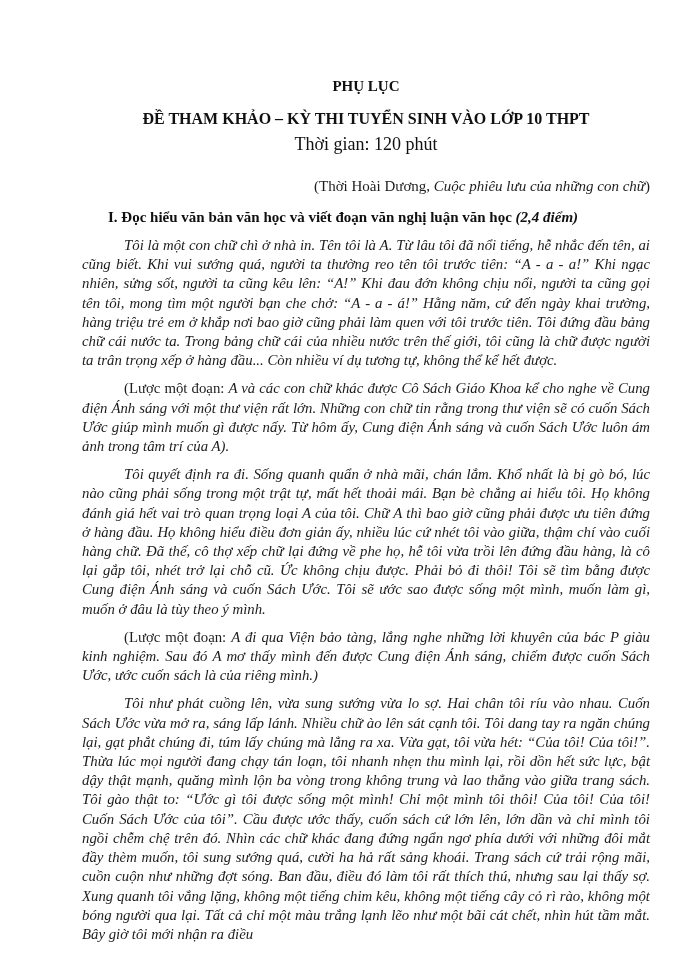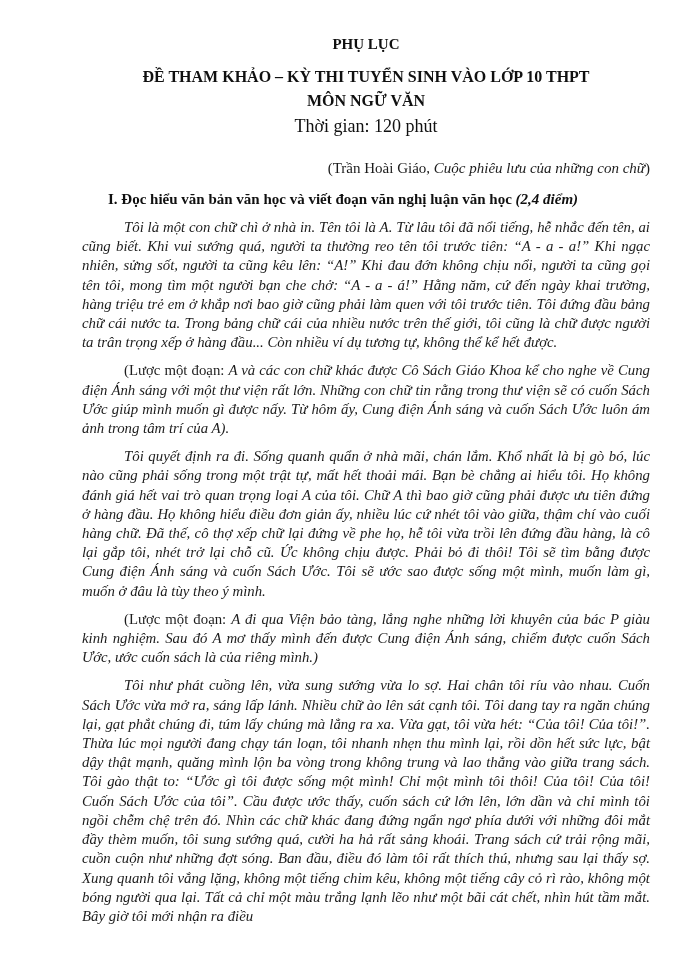--- a/index.html
+++ b/index.html
@@ -2,21 +2,21 @@
 <html lang="vi"><head>
 <meta charset="utf-8">
 <style>
   html, body { margin: 0; padding: 0; background: #ffffff; }
   .page {
     position: relative;
     width: 700px;
     height: 955px;
     box-sizing: border-box;
     background: #ffffff;
-    padding: 36px 50px 0 82px;
+    padding: 78px 50px 0 82px;
     font-family: "Liberation Serif", "DejaVu Serif", serif;
     color: #1c1c1c;
     overflow: hidden;
   }
   .center { text-align: center; }
   .appendix {
     font-weight: bold;
     font-size: 15px;
     color: #101010;
     margin: 0 0 15px 0;
@@ -84,28 +84,27 @@
 </style>
 </head>
 <body>
 
 <div class="page">
 
   <div class="appendix center">PHỤ LỤC</div>
 
   <div class="exam-title center">ĐỀ THAM KHẢO – KỲ THI TUYỂN SINH VÀO LỚP 10 THPT</div>
 
-  <div class="subject center">MÔN NGỮ VĂN</div>
 
   <div class="duration center">Thời gian: 120 phút</div>
 
 
 
   <p class="attribution">
-    <span>(Trần Hoài Giáo, </span><span class="work">Cuộc phiêu lưu của những con chữ</span><span>)</span>
+    <span>(Thời Hoài Dương, </span><span class="work">Cuộc phiêu lưu của những con chữ</span><span>)</span>
   </p>
 
   <p class="section-heading">
     <span>I. Đọc hiểu văn bản văn học và viết đoạn văn nghị luận văn học </span><span class="points">(2,4 điểm)</span>
   </p>
 
   <div class="passage">
     <p class="story"><span>Tôi là một con chữ chì ở nhà in. Tên tôi là A. Từ lâu tôi đã nổi tiếng, hễ nhắc đến tên, ai cũng biết. Khi vui sướng quá, người ta thường reo tên tôi trước tiên: “A - a - a!” Khi ngạc nhiên, sửng sốt, người ta cũng kêu lên: “A!” Khi đau đớn không chịu nổi, người ta cũng gọi tên tôi, mong tìm một người bạn che chở: “A - a - á!” Hằng năm, cứ đến ngày khai trường, hàng triệu trẻ em ở khắp nơi bao giờ cũng phải làm quen với tôi trước tiên. Tôi đứng đầu bảng chữ cái nước ta. Trong bảng chữ cái của nhiều nước trên thế giới, tôi cũng là chữ được người ta trân trọng xếp ở hàng đầu... Còn nhiều ví dụ tương tự, không thể kể hết được.</span></p>
 
     <p class="summary"><span class="prefix">(Lược một đoạn: </span><span class="stext">A và các con chữ khác được Cô Sách Giáo Khoa kể cho nghe về Cung điện Ánh sáng với một thư viện rất lớn. Những con chữ tin rằng trong thư viện sẽ có cuốn Sách Ước giúp mình muốn gì được nấy. Từ hôm ấy, Cung điện Ánh sáng và cuốn Sách Ước luôn ám ảnh trong tâm trí của A).</span></p>

